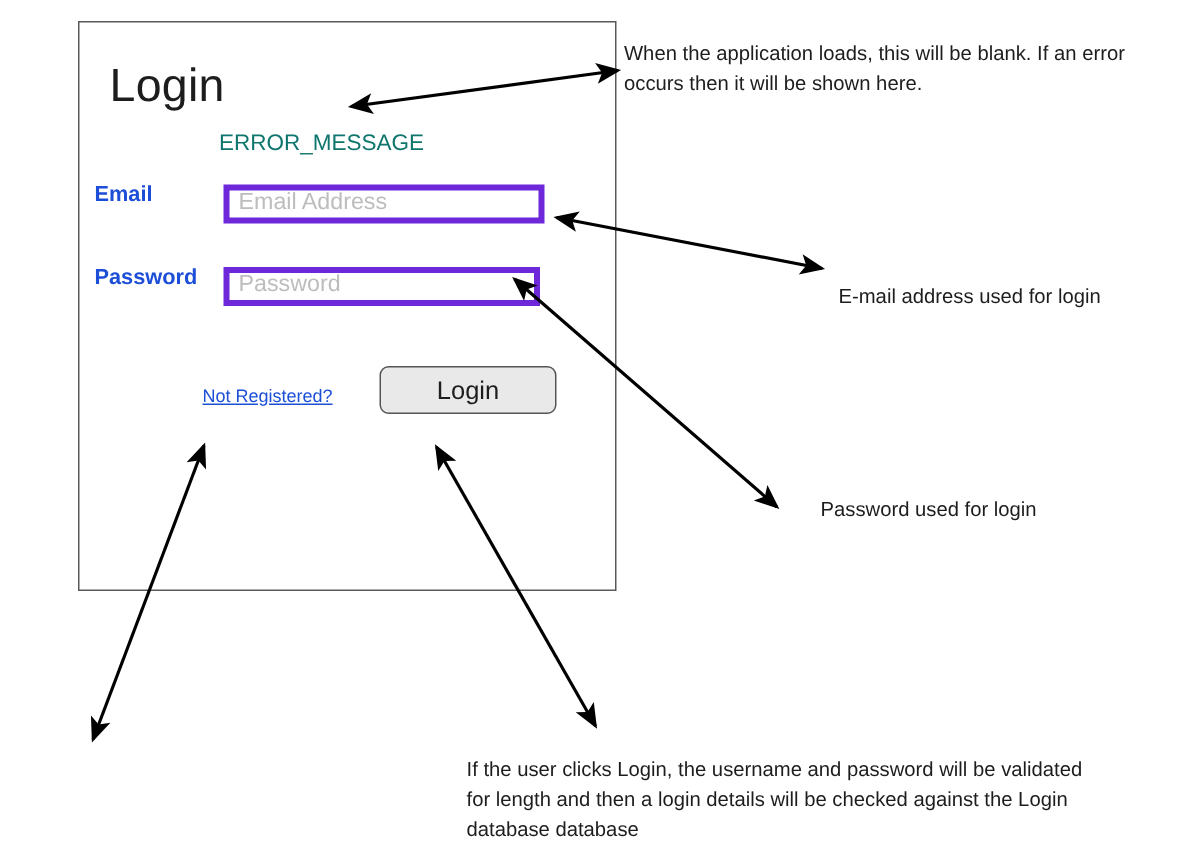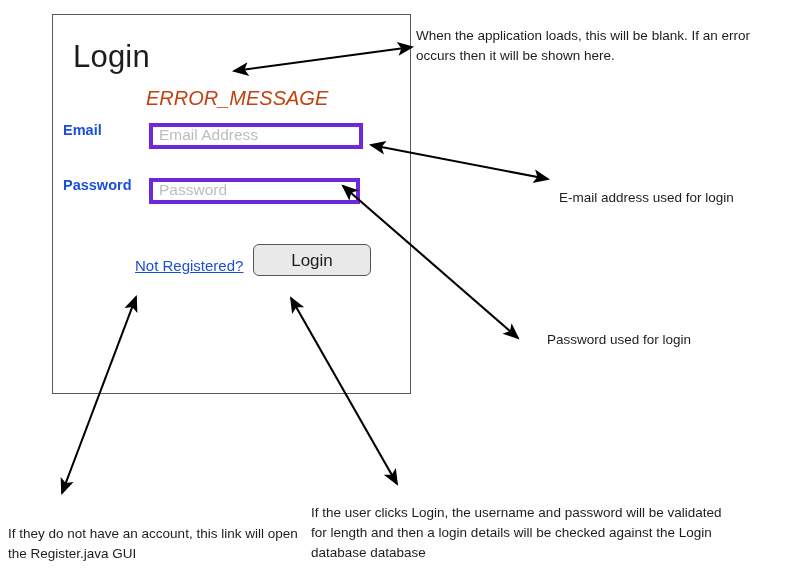--- a/index.html
+++ b/index.html
@@ -43,25 +43,24 @@
     line-height: 1;
     color: #1d1d1d;
     letter-spacing: 0.2px;
     white-space: nowrap;
   }
 
   #error-message {
     position: absolute;
     left: 93px;
     top: 73px;
-    font-size: 20px;
-    line-height: 1;
-    color: #c2410c;
-    white-space: nowrap;
-    font-style: italic;
+    font-size: 15px;
+    line-height: 1;
+    color: #0f766e;
+    white-space: nowrap;
   }
 
   .field-label {
     position: absolute;
     font-size: 14.5px;
     font-weight: 700;
     line-height: 1;
     color: #1d4ed8;
     white-space: nowrap;
   }
@@ -84,21 +83,21 @@
     font-size: 15.5px;
     color: #bdbdbd;
     line-height: 1;
     white-space: nowrap;
   }
 
   #not-registered-link {
     position: absolute;
     left: 82px;
     top: 243px;
-    font-size: 15px;
+    font-size: 12px;
     line-height: 1;
     color: #1a4fd6;
     text-decoration: underline;
     white-space: nowrap;
     cursor: pointer;
   }
 
   #login-button {
     position: absolute;
     left: 200px;
@@ -170,21 +169,20 @@
 
     <button id="login-button">Login</button>
   </div>
 
   <div class="annotation" id="annot-error">When the application loads, this will be blank. If an error occurs then it will be shown here.</div>
 
   <div class="annotation" id="annot-password">Password used for login</div>
 
   <div class="annotation" id="annot-email">E-mail address used for login</div>
 
-  <div class="annotation" id="annot-register">If they do not have an account, this link will open the Register.java GUI</div>
 
   <div class="annotation" id="annot-login">If the user clicks Login, the username and password will be validated for length and then a login details will be checked against the Login database database</div>
 
   <svg id="arrows" viewBox="0 0 800 569">
     <defs>
       <marker id="ah-start" markerWidth="9" markerHeight="9" refX="7.5" refY="4.5" orient="auto-start-reverse" markerUnits="strokeWidth">
         <path d="M8.5,4.5 L0.6,1.2 L2.4,4.5 L0.6,7.8 Z" fill="#000000"></path>
       </marker>
       <marker id="ah-end" markerWidth="9" markerHeight="9" refX="7.5" refY="4.5" orient="auto" markerUnits="strokeWidth">
         <path d="M8.5,4.5 L0.6,1.2 L2.4,4.5 L0.6,7.8 Z" fill="#000000"></path>

